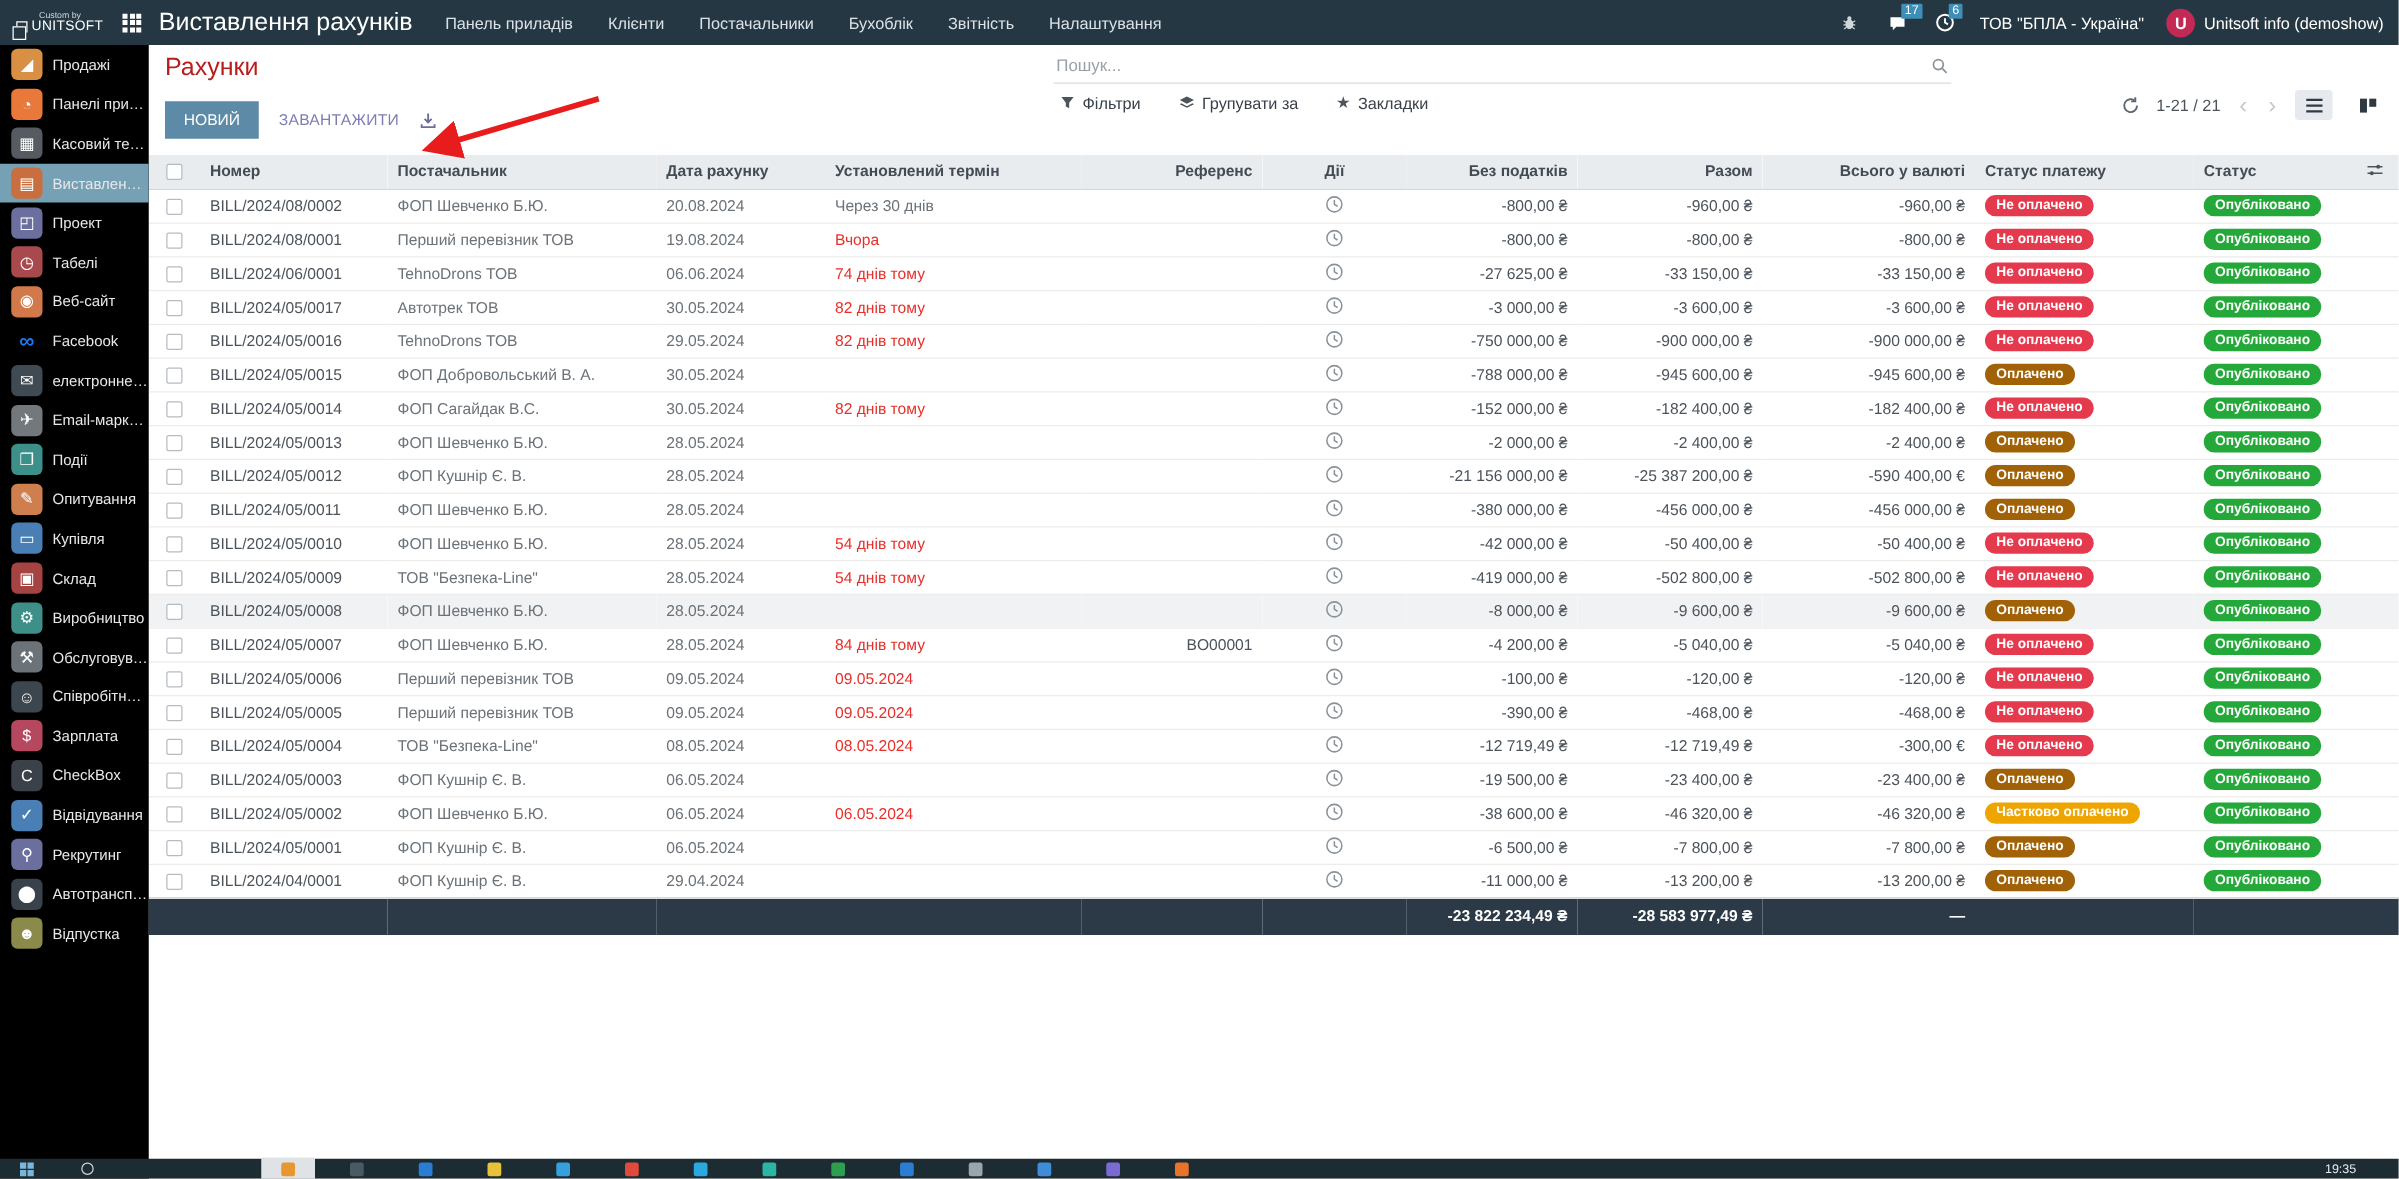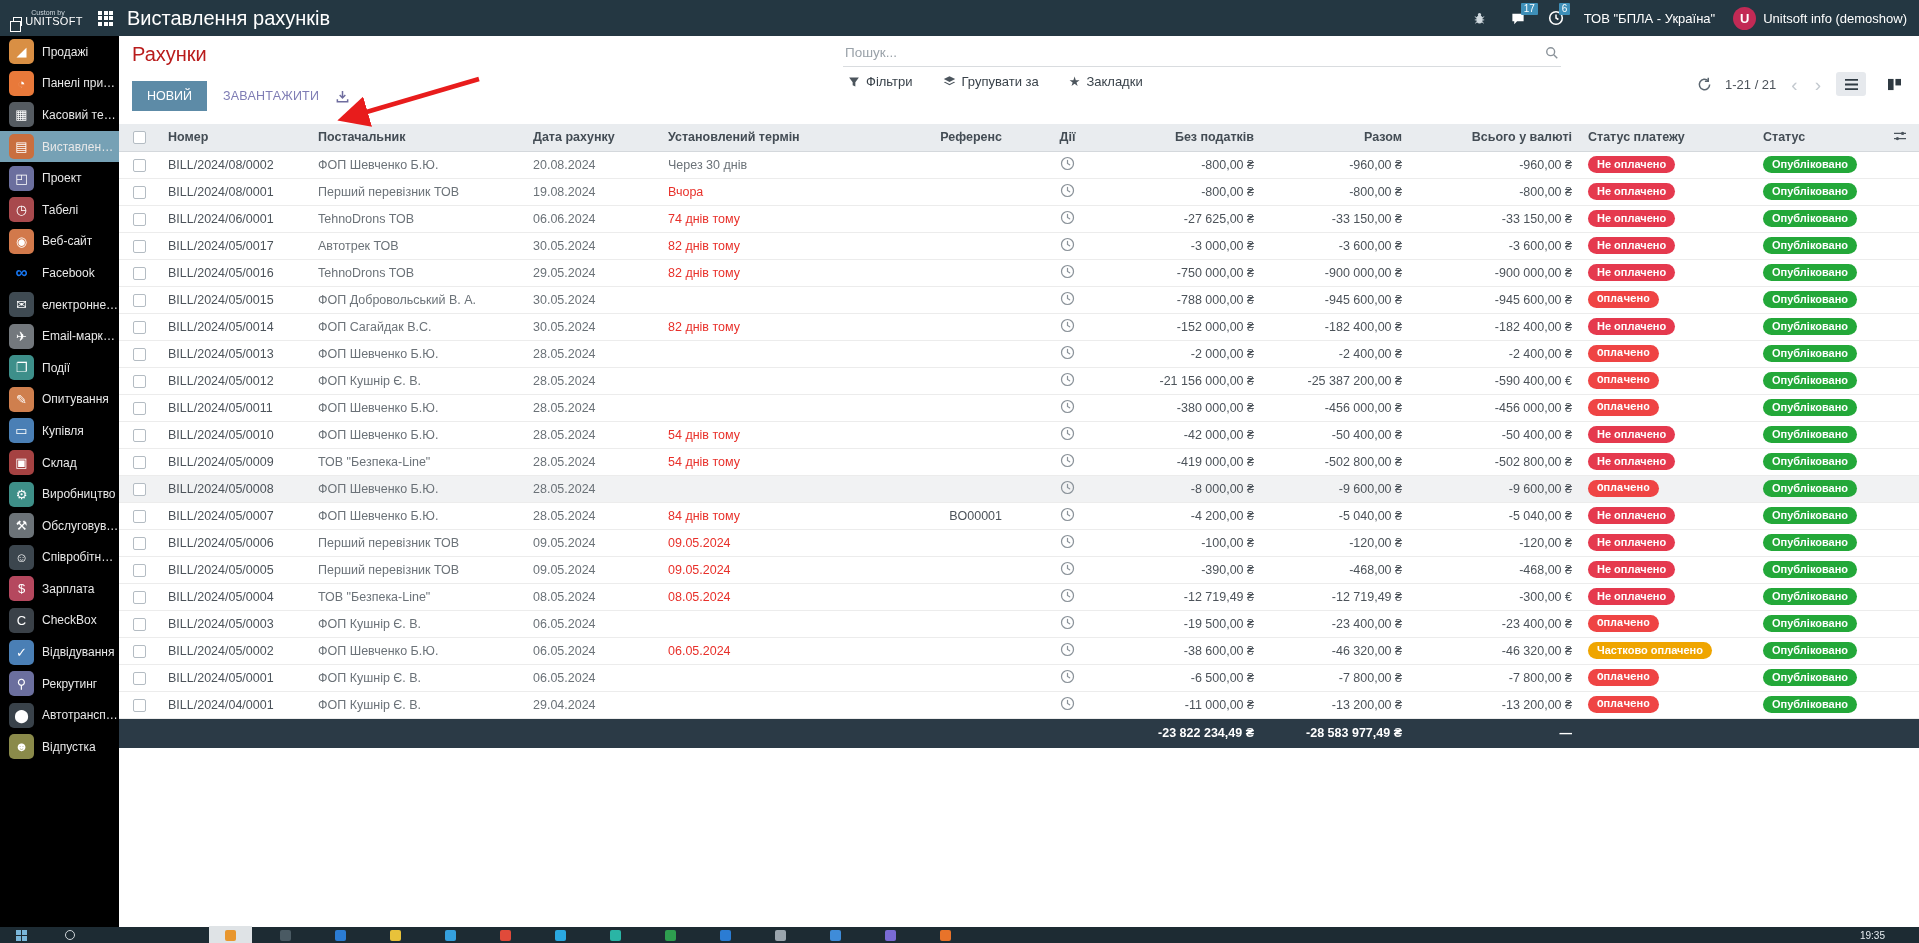--- a/index.html
+++ b/index.html
@@ -67,21 +67,21 @@
   tbody tr.hl { background:#f1f2f3; }
   .al-r { text-align:right; }
   .al-c { text-align:center; }
   .c-number { color:#4c535a; }
   .c-vendor,.c-date,.c-due { color:#6b7278; }
   .c-untaxed,.c-total,.c-cur { color:#4c535a; }
   .overdue { color:#e8302a; }
   .cb { display:inline-block; width:13px; height:13px; border:1px solid #b4bcc3; border-radius:2px; background:#fff; vertical-align:middle; cursor:pointer; }
   .badge { display:inline-block; border-radius:10px; padding:2px 9px 3px; font-size:11px; font-weight:bold; color:#fff; line-height:1.15; }
   .badge.unpaid { background:#e5394e; }
-  .badge.paid { background:#ef4444;font-family:Liberation Mono, monospace; }
+  .badge.paid { background:#a16207; }
   .badge.partial { background:#efa500; }
   .badge.posted { background:#23a839; }
   tfoot td { background:#2b3a46; color:#fff; font-weight:bold; height:30px; padding:0 8px; white-space:nowrap; }
 
   
   .taskbar { position:absolute; bottom:0; left:0; right:0; height:16px; background:#1d2b33; z-index:60; display:flex; align-items:center; }
   .tk-start { margin-left:16px; display:grid; grid-template-columns:repeat(2,5px); grid-gap:1px; }
   .tk-start i { width:5px; height:5px; background:#7ab6d9; display:block; }
   .tk-search { width:10px; height:10px; border:1.5px solid #cfd5d9; border-radius:50%; margin-left:38px; }
   .tk-icons { display:flex; align-items:center; gap:44px; margin-left:150px; }
@@ -105,20 +105,28 @@
       <i></i>
       <i></i>
       <i></i>
       <i></i>
       <i></i>
       <i></i>
       <i></i>
       <i></i>
     </div>
   <div class="app-name">Виставлення рахунків</div>
+  <div class="menu" id="topMenu">
+      <span>Панель приладів</span>
+      <span>Клієнти</span>
+      <span>Постачальники</span>
+      <span>Бухоблік</span>
+      <span>Звітність</span>
+      <span>Налаштування</span>
+    </div>
   <div class="tb-right">
     <div class="tb-ico">
       <svg width="15" height="15" viewBox="0 0 16 16">
           <ellipse cx="8" cy="9" rx="3.4" ry="4.2" fill="#cfd8de"></ellipse>
           <circle cx="8" cy="4" r="1.8" fill="#cfd8de"></circle>
           <path d="M3 6l2.5 1.5M3 9.5h2M3.5 13l2-1.5M13 6l-2.5 1.5M13 9.5h-2M12.5 13l-2-1.5" stroke="#cfd8de" stroke-width="1"></path>
         </svg>
     </div>
     <div class="tb-ico">
       <svg width="16" height="15" viewBox="0 0 16 16">

